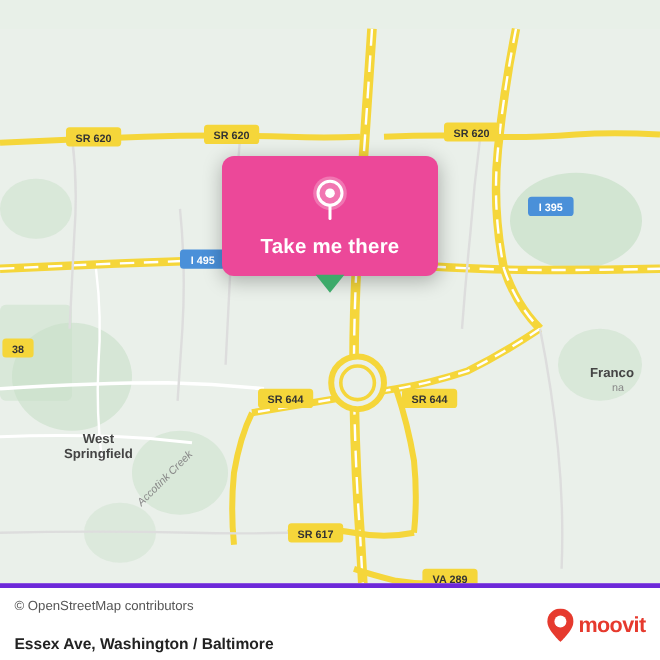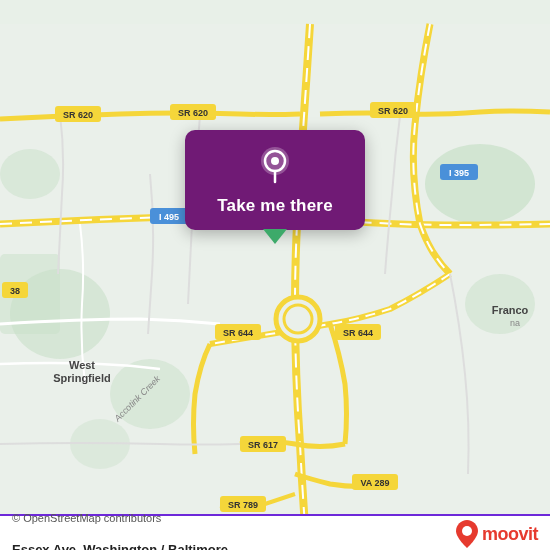--- a/index.html
+++ b/index.html
@@ -26,21 +26,21 @@
       top: 0; left: 0;
       width: 100%; height: 100%;
     }
 
     
     #popup-card {
       position: absolute;
       top: 130px;
       left: 185px;
       width: 180px;
-      background: #701a75;
+      background: #ec4899;
       border-radius: 10px;
       display: flex;
       flex-direction: column;
       align-items: center;
       padding: 14px 16px 14px 16px;
       box-shadow: 0 4px 16px rgba(0,0,0,0.28);
       z-index: 10;
     }
 
     #popup-card::after {
@@ -68,27 +68,27 @@
       white-space: nowrap;
     }
 
     
     #bottom-bar {
       position: absolute;
       bottom: 0;
       left: 0;
       width: 100%;
       background: #fff;
-      border-top: 2px solid #6d28d9;
+      border-top: 4px solid #6d28d9;
       padding: 8px 12px 6px 12px;
       display: flex;
       align-items: center;
       justify-content: space-between;
       z-index: 20;
-      height: 36px;
+      height: 64px;
     }
 
     #attribution {
       font-size: 11px;
       color: #555;
     }
 
     #address-label {
       font-size: 13px;
       font-weight: 600;

